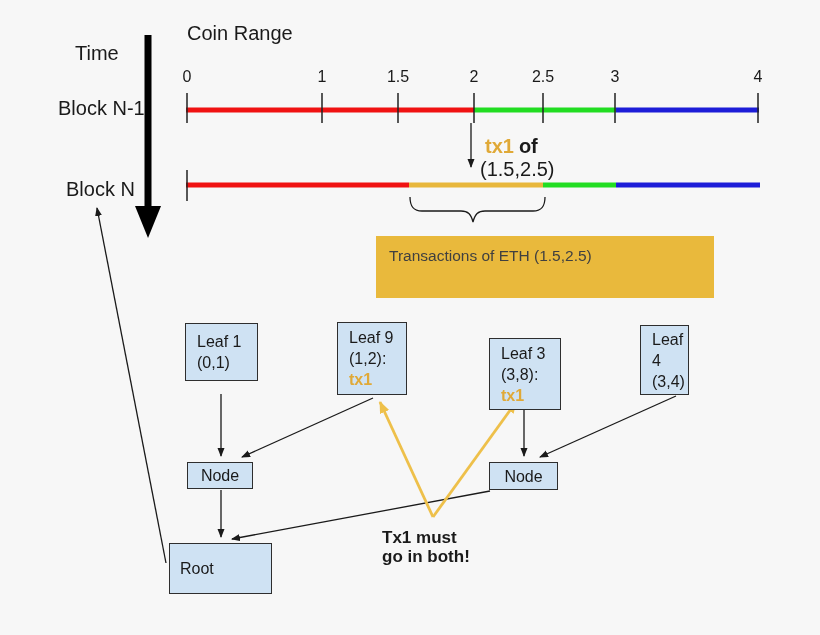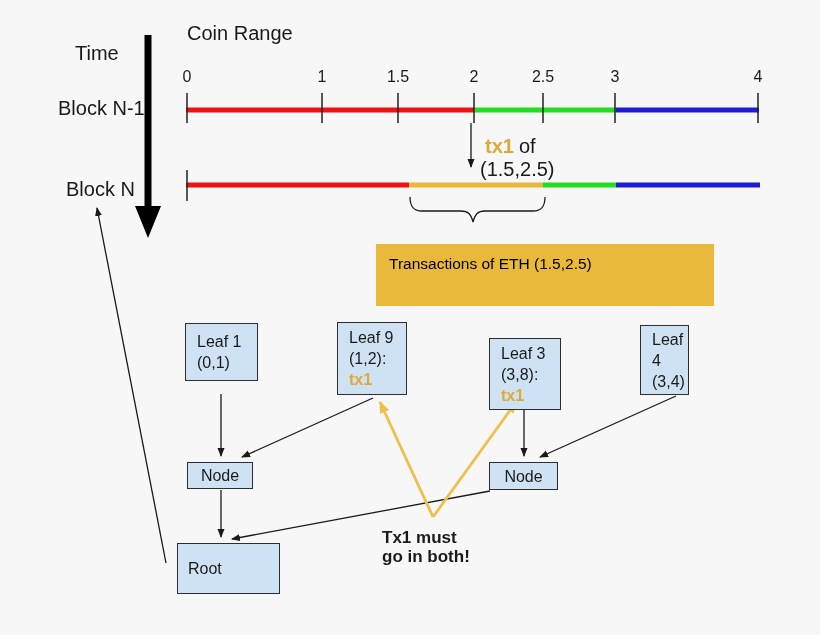--- a/index.html
+++ b/index.html
@@ -7,35 +7,35 @@
     width:820px;height:635px;position:relative;overflow:hidden;
     background:#f7f7f7;
     font-family:"Liberation Sans","DejaVu Sans",sans-serif;
     color:#1a1a1a;
   }
   .abs{position:absolute;}
   svg.layer{position:absolute;left:0;top:0;width:820px;height:635px;}
   .lbl{font-size:20px;white-space:nowrap;}
   .tick-label{font-size:16px;transform:translateX(-50%);white-space:nowrap;}
   .gold{color:#e0a937;font-weight:bold;}
-  .txof .of{color:#1a1a1a;font-weight:normal;margin-left:5px;}
+  .txof .of{color:#1a1a1a;font-weight:bold;margin-left:5px;}
   .callout{
-    left:376px;top:244px;width:338px;height:62px;
+    left:376px;top:236px;width:338px;height:62px;
     background:#e9b93c;box-sizing:border-box;
-    padding:9px 0 0 13px;font-size:15.5px;line-height:21px;color:#000000;
+    padding:9px 0 0 13px;font-size:15.5px;line-height:21px;color:#404040;
   }
   .box{
     background:#cfe2f3;border:1.4px solid #2e2e2e;box-sizing:border-box;
     display:flex;flex-direction:column;justify-content:center;
     font-size:16px;line-height:21px;
   }
   .leaf{padding-left:11px;}
   .leaf .tx{font-weight:bold;color:#e0a937;}
   .node{align-items:center;}
-  .root{padding-left:10px;margin-left:8px;}
+  .root{padding-left:10px;}
   .note{
     left:382px;top:528px;font-size:17px;font-weight:bold;line-height:19px;
     white-space:nowrap;
   }
   .seg{stroke-width:5;}
   .seg-red{stroke:#f01212;}
   .seg-green{stroke:#22dd22;}
   .seg-blue{stroke:#1d1dd8;}
   .seg-gold{stroke:#e8b73c;}
   .tick{stroke:#222;stroke-width:1.5;}

